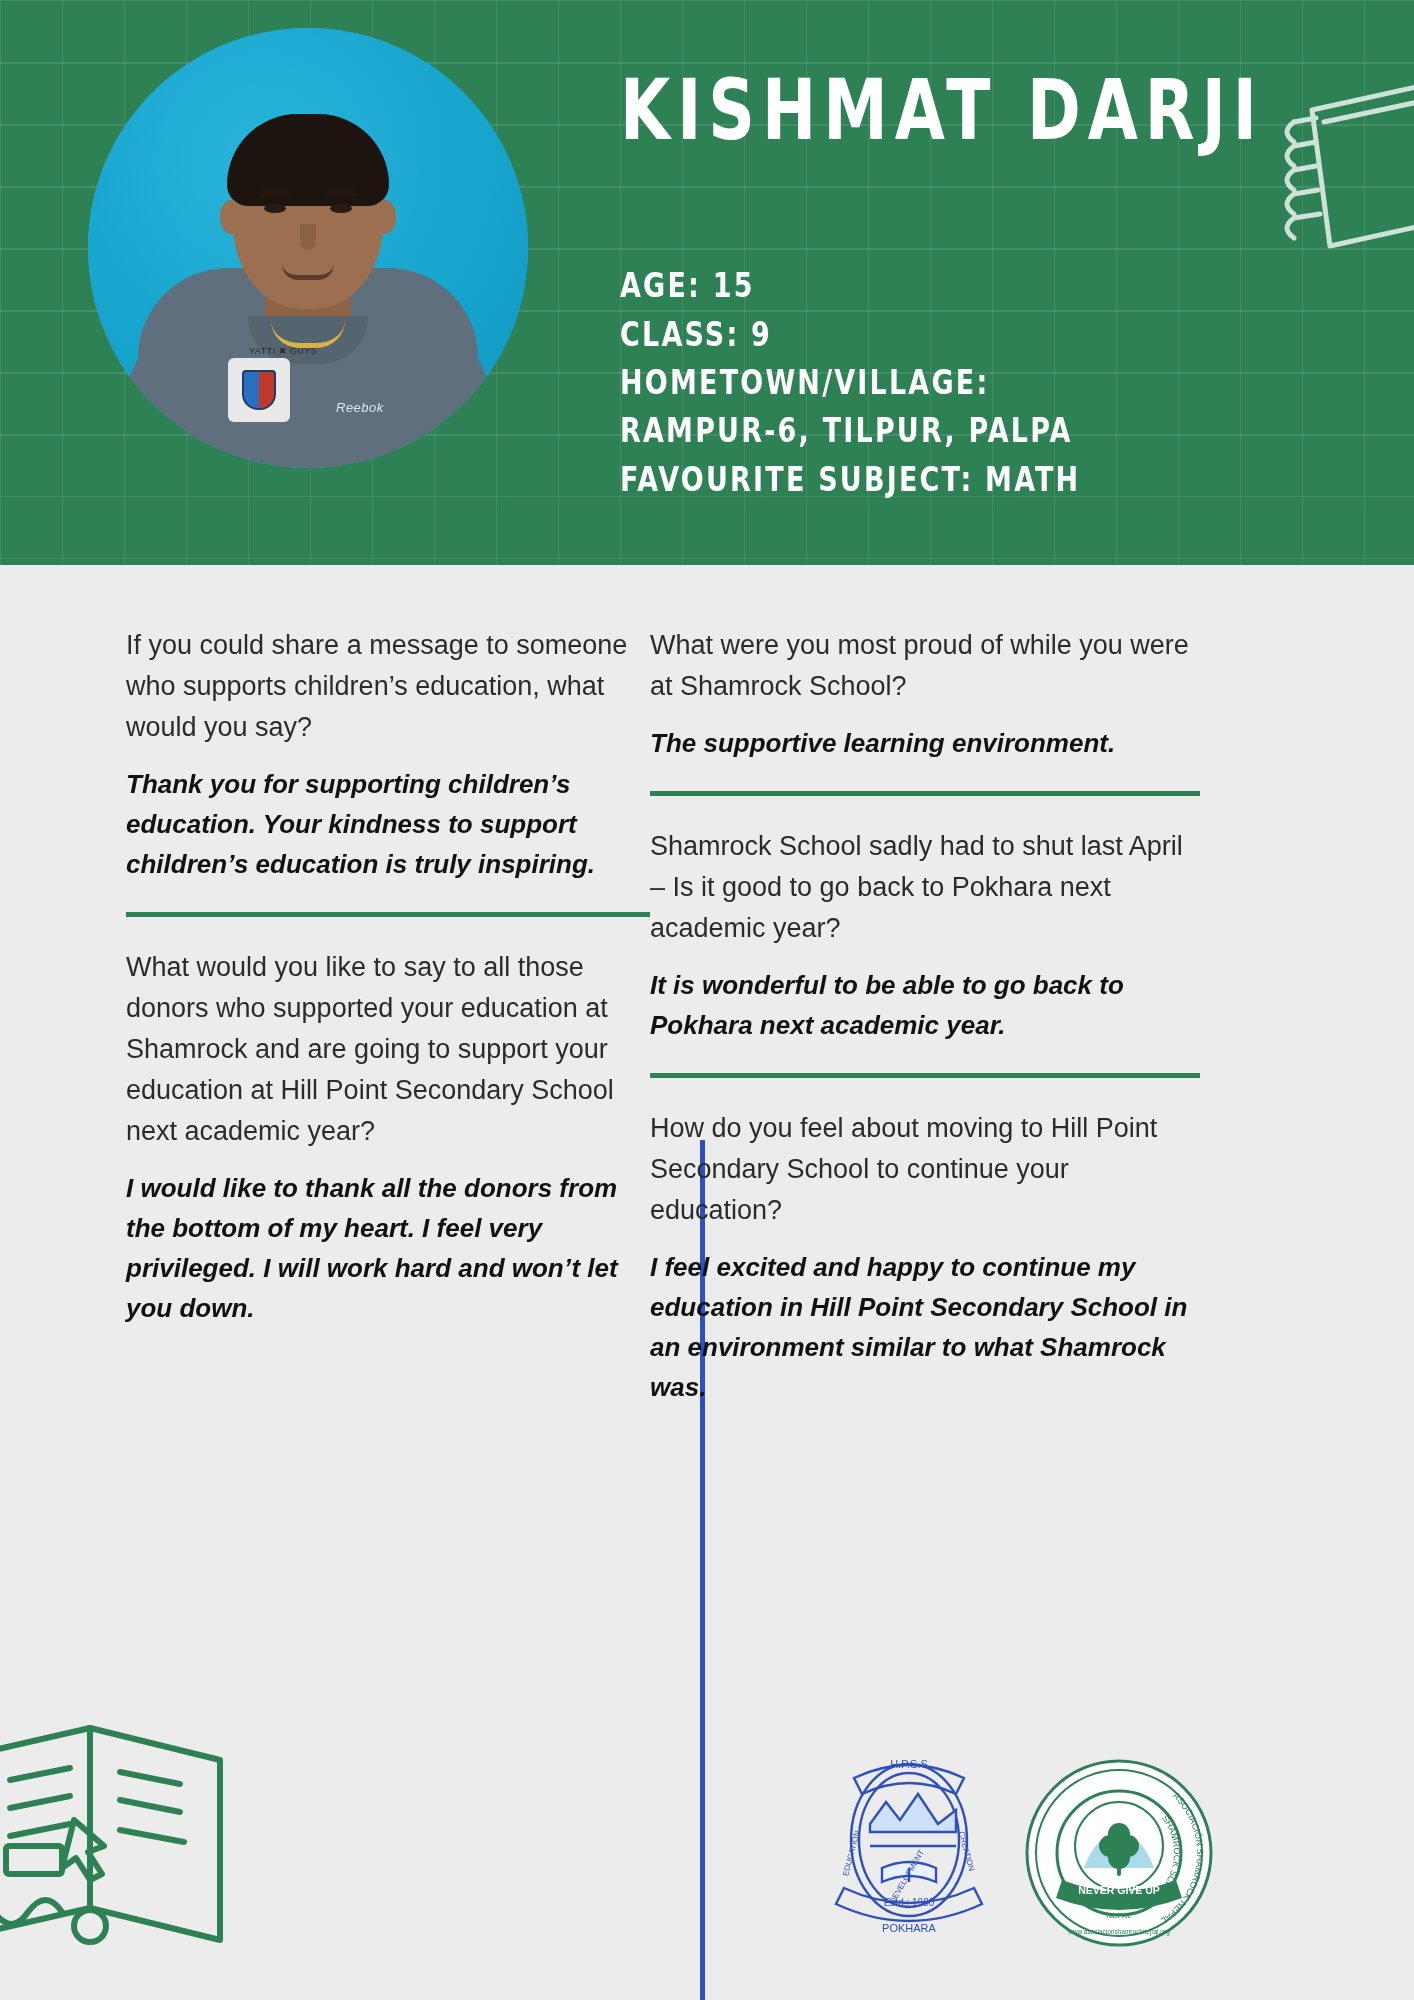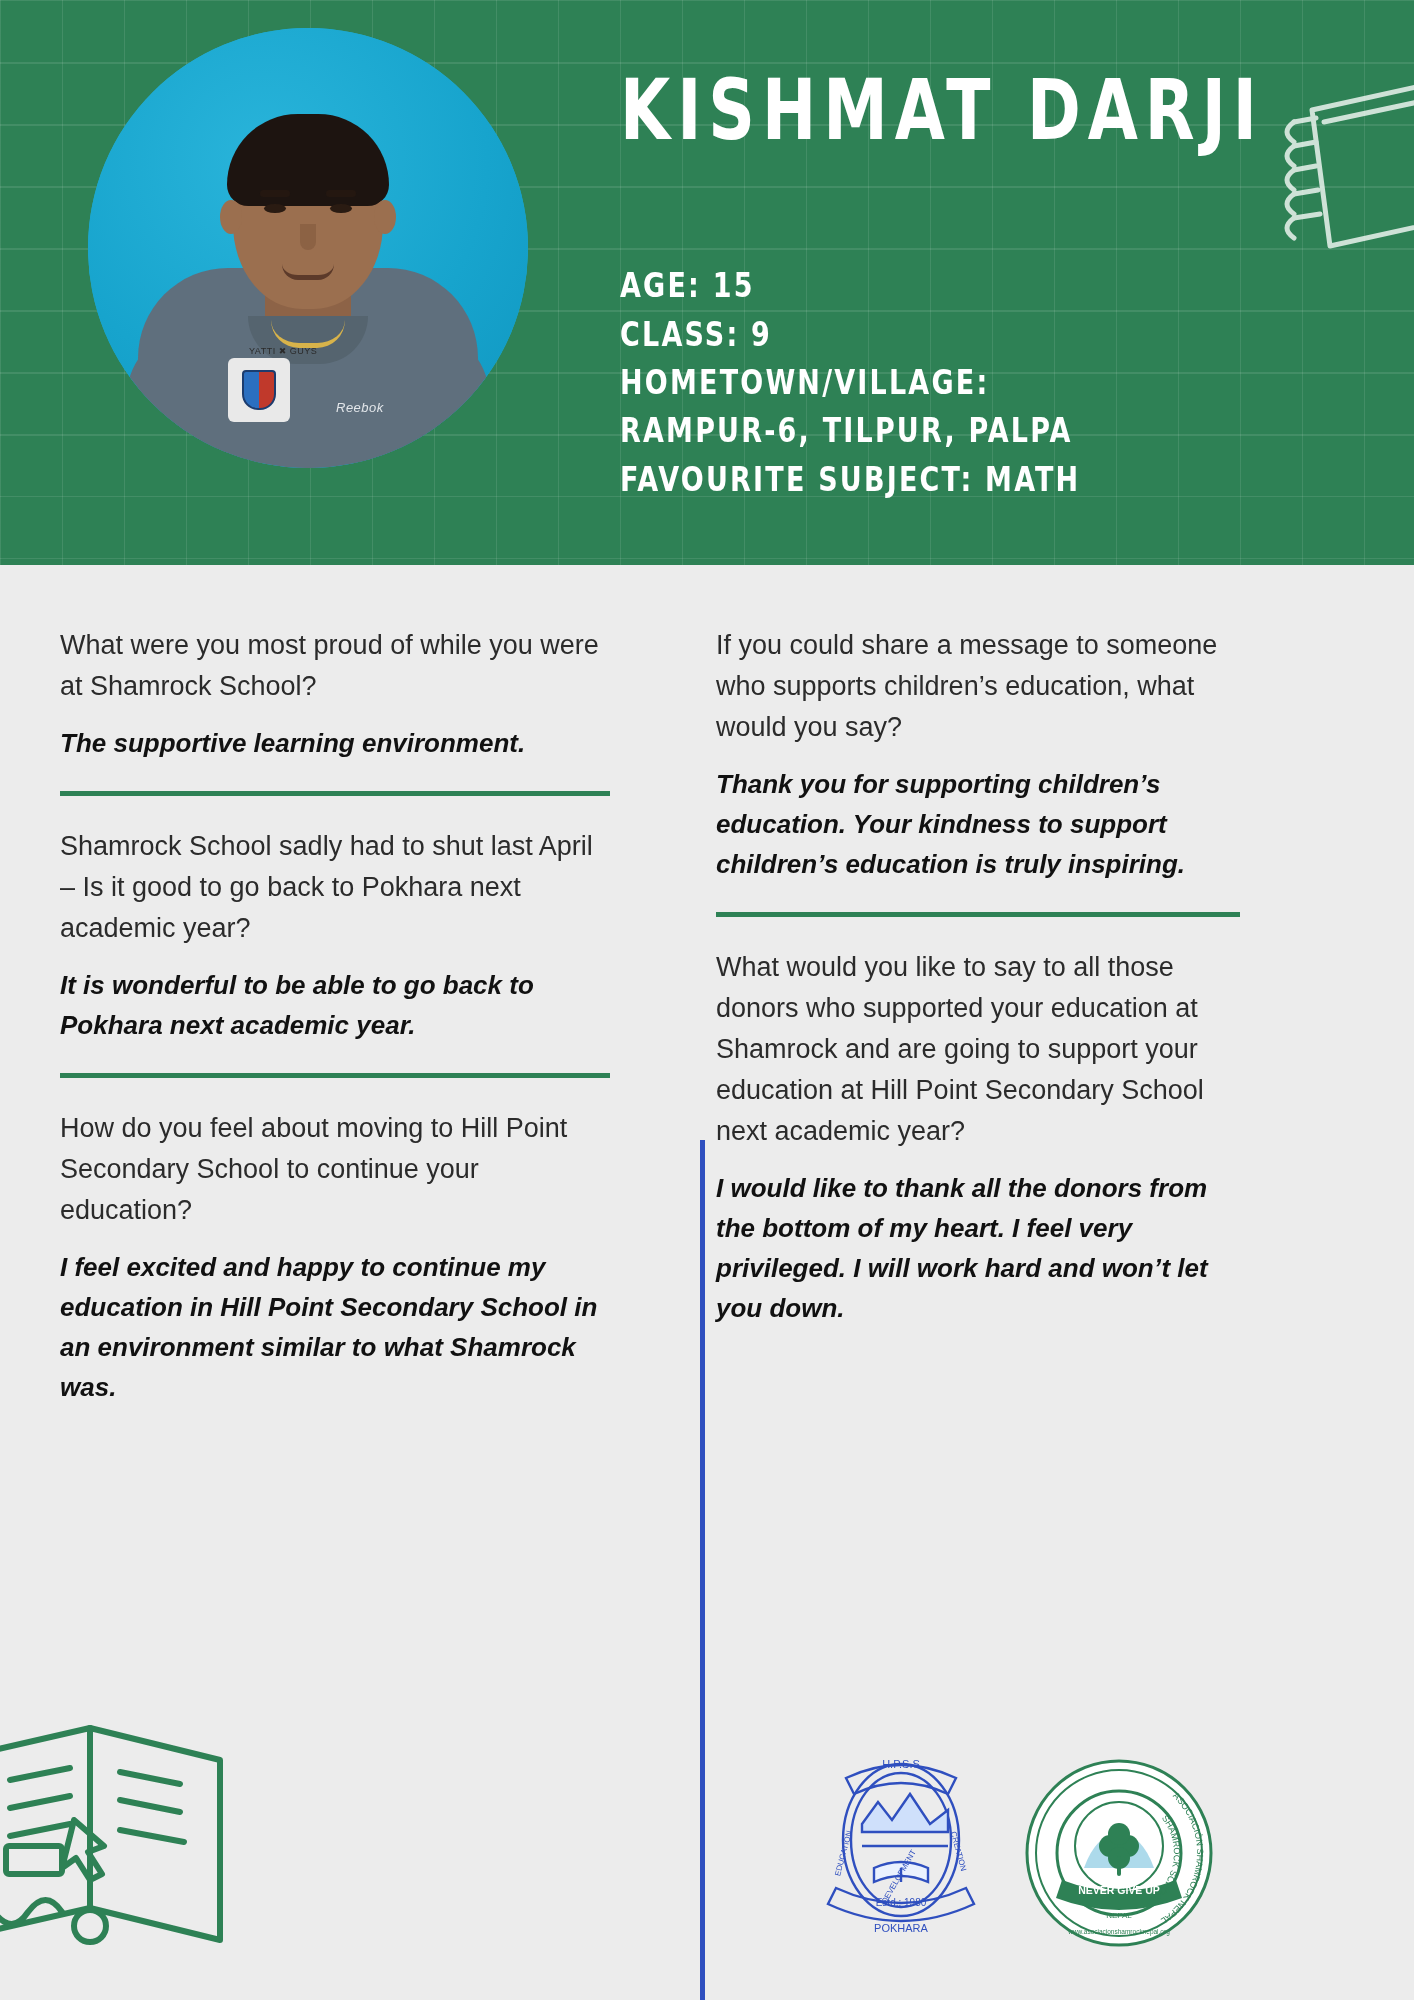--- a/index.html
+++ b/index.html
@@ -283,21 +283,21 @@
     width: 300px;
     height: 330px;
   }
 
   .logos {
     position: absolute;
     right: 200px;
     bottom: 52px;
     display: flex;
     align-items: flex-end;
-    gap: 38px;
+    gap: 30px;
   }
 
   .logo { position: relative; }
 
   .hpss-logo { width: 170px; height: 220px; }
   .shamrock-logo { width: 190px; height: 190px; }
 </style>
 </head>
 <body>
 
@@ -351,52 +351,52 @@
         <path d="M100 52 L122 48 M100 76 L122 72 M100 100 L122 96 M100 124 L124 120 M100 148 L126 144"></path>
       </g>
     </svg>
   </div>
 
   <div class="content">
     <div class="divider-vert"></div>
 
     <div class="columns">
 
+      <div class="col right">
+
+        <div class="qa-block">
+          <div class="question">If you could share a message to someone who supports children’s education, what would you say?</div>
+          <div class="answer">Thank you for supporting children’s education. Your kindness to support children’s education is truly inspiring.</div>
+        </div>
+        <div class="rule"></div>
+
+        <div class="qa-block">
+          <div class="question">What would you like to say to all those donors who supported your education at Shamrock and are going to support your education at Hill Point Secondary School next academic year?</div>
+          <div class="answer">I would like to thank all the donors from the bottom of my heart. I feel very privileged. I will work hard and won’t let you down.</div>
+        </div>
+
+      </div>
+
       <div class="col left">
 
         <div class="qa-block">
           <div class="question">What were you most proud of while you were at Shamrock School?</div>
           <div class="answer">The supportive learning environment.</div>
         </div>
         <div class="rule"></div>
 
         <div class="qa-block">
           <div class="question">Shamrock School sadly had to shut last April – Is it good to go back to Pokhara next academic year?</div>
           <div class="answer">It is wonderful to be able to go back to Pokhara next academic year.</div>
         </div>
         <div class="rule"></div>
 
         <div class="qa-block">
           <div class="question">How do you feel about moving to Hill Point Secondary School to continue your education?</div>
           <div class="answer">I feel excited and happy to continue my education in Hill Point Secondary School in an environment similar to what Shamrock was.</div>
-        </div>
-
-      </div>
-
-      <div class="col right">
-
-        <div class="qa-block">
-          <div class="question">If you could share a message to someone who supports children’s education, what would you say?</div>
-          <div class="answer">Thank you for supporting children’s education. Your kindness to support children’s education is truly inspiring.</div>
-        </div>
-        <div class="rule"></div>
-
-        <div class="qa-block">
-          <div class="question">What would you like to say to all those donors who supported your education at Shamrock and are going to support your education at Hill Point Secondary School next academic year?</div>
-          <div class="answer">I would like to thank all the donors from the bottom of my heart. I feel very privileged. I will work hard and won’t let you down.</div>
         </div>
 
       </div>
     </div>
   </div>
 
   <svg class="doodle-book" viewBox="0 0 300 330">
     <g fill="none" stroke="#2e8155" stroke-width="6" stroke-linecap="round" stroke-linejoin="round">
       <path d="M-20 120 L120 88 L250 120 L250 300 L120 268 L-20 300 Z"></path>
       <path d="M120 88 L120 268"></path>

